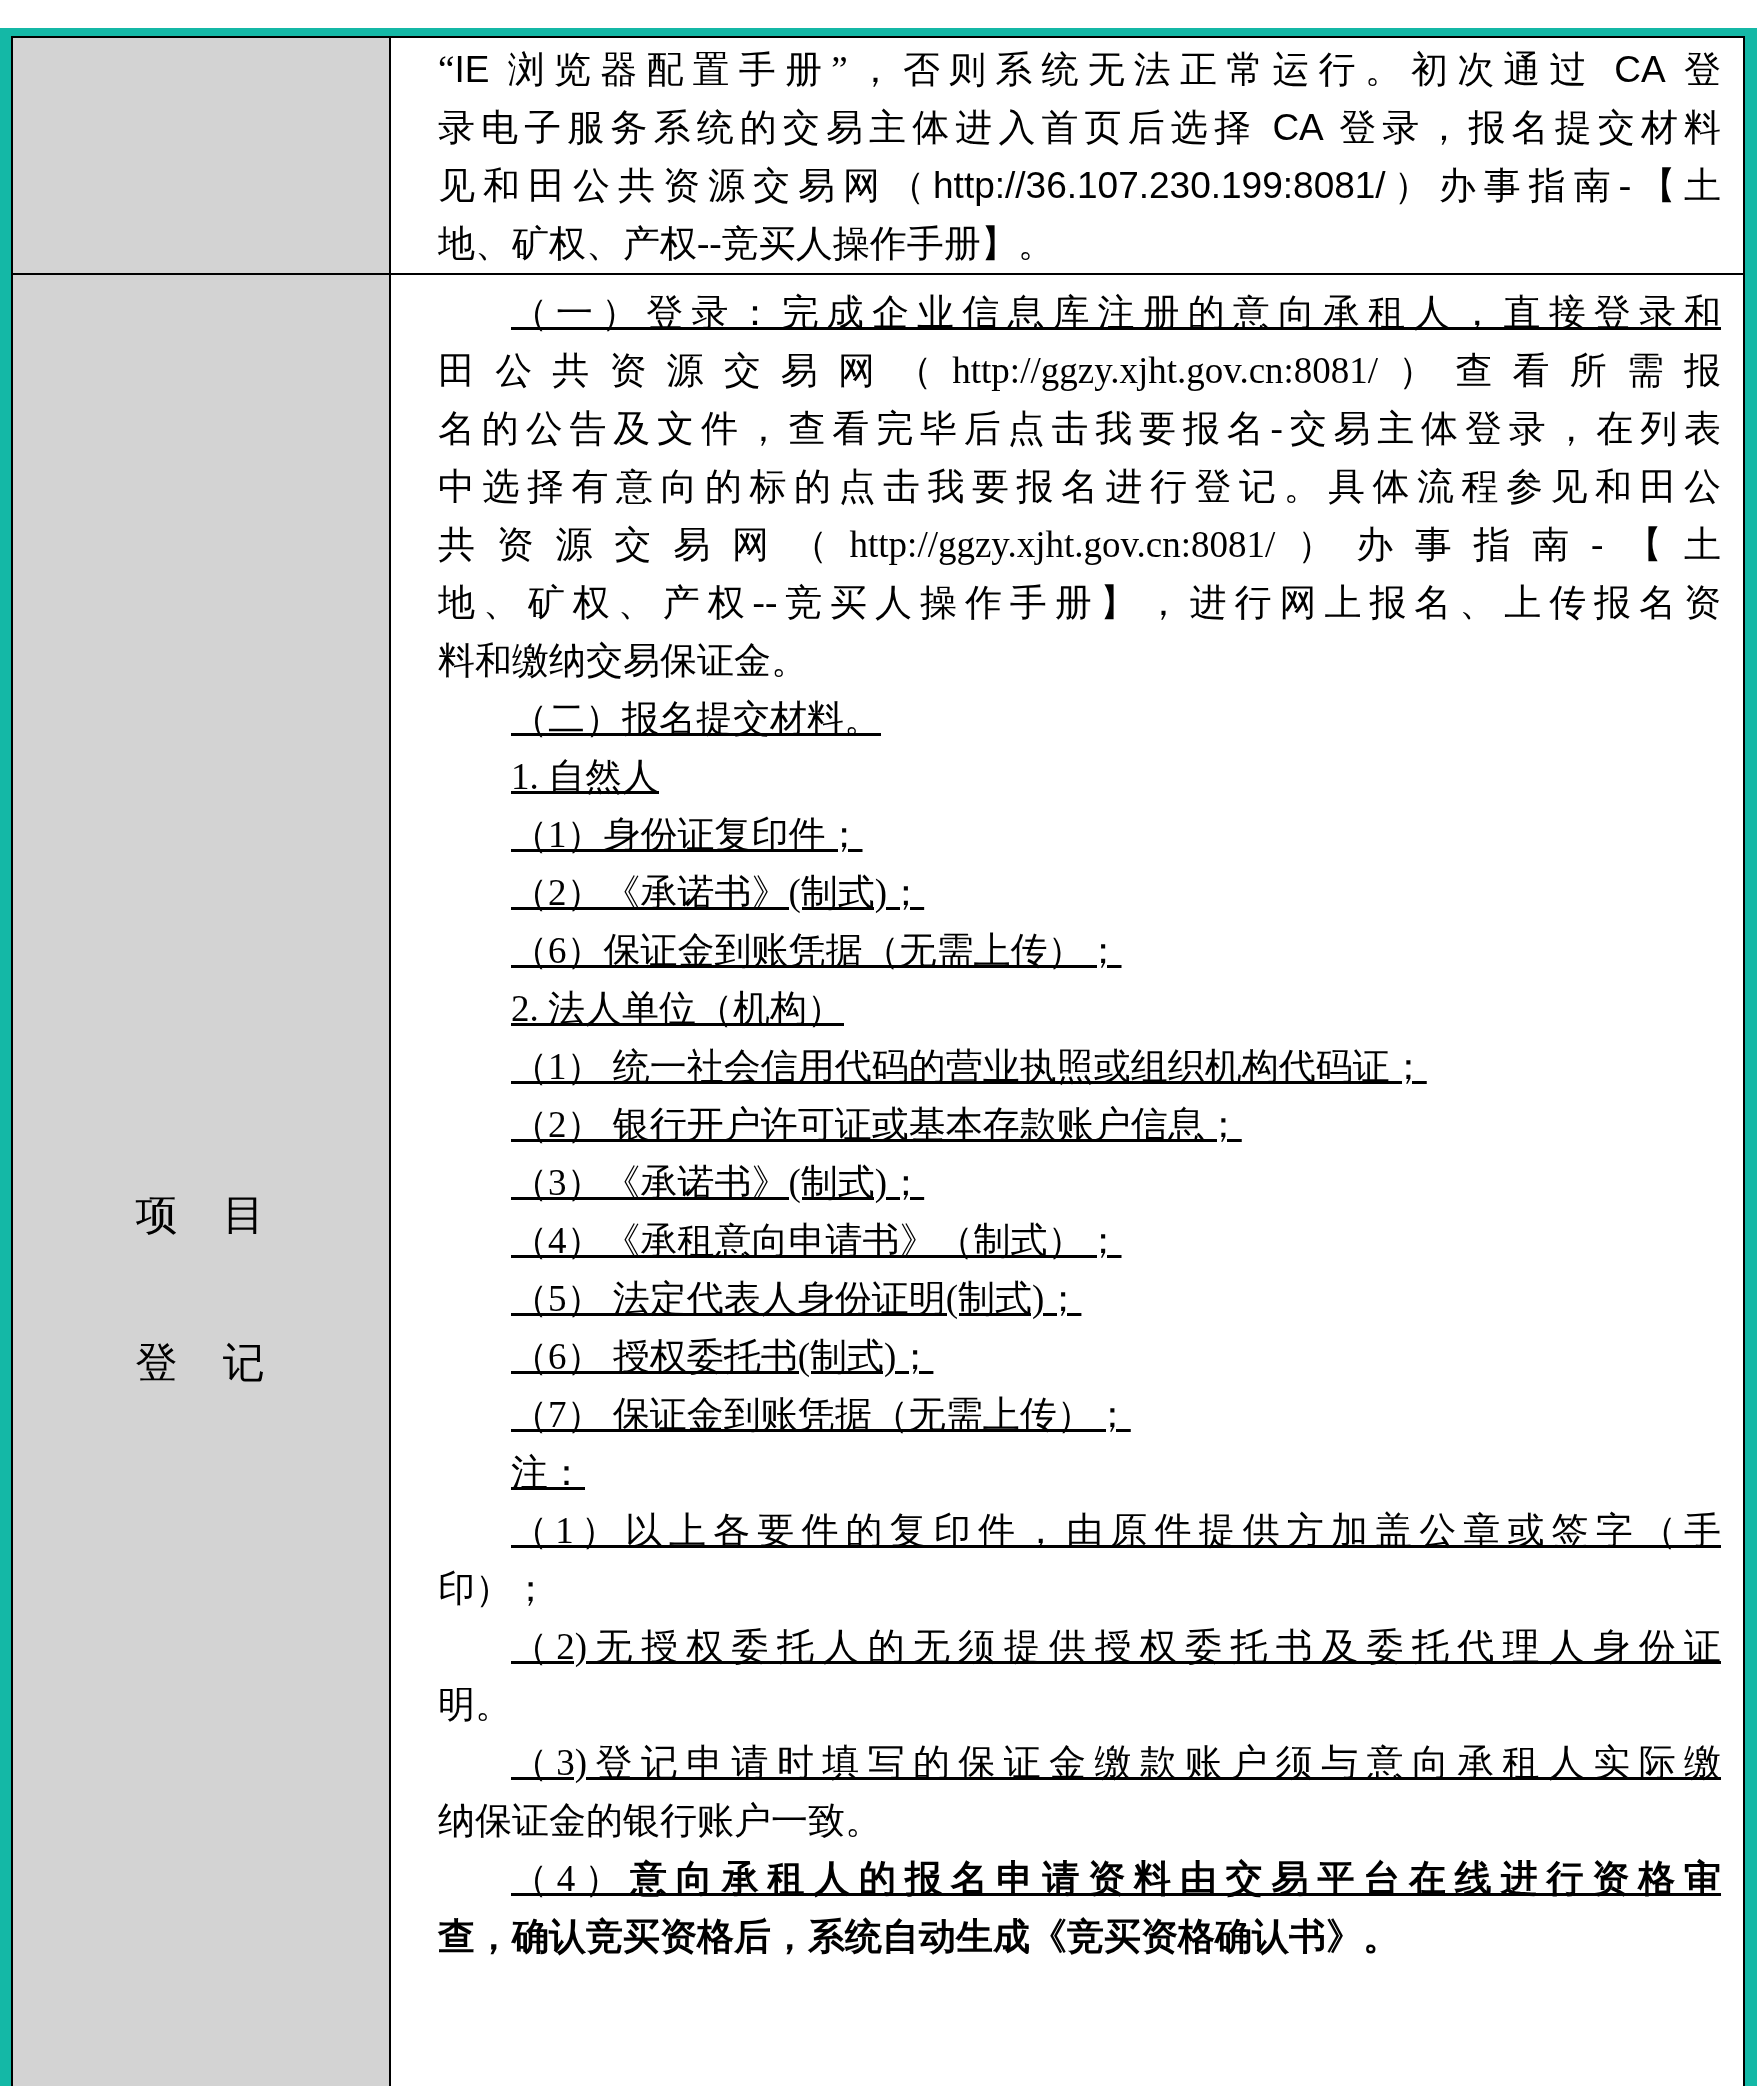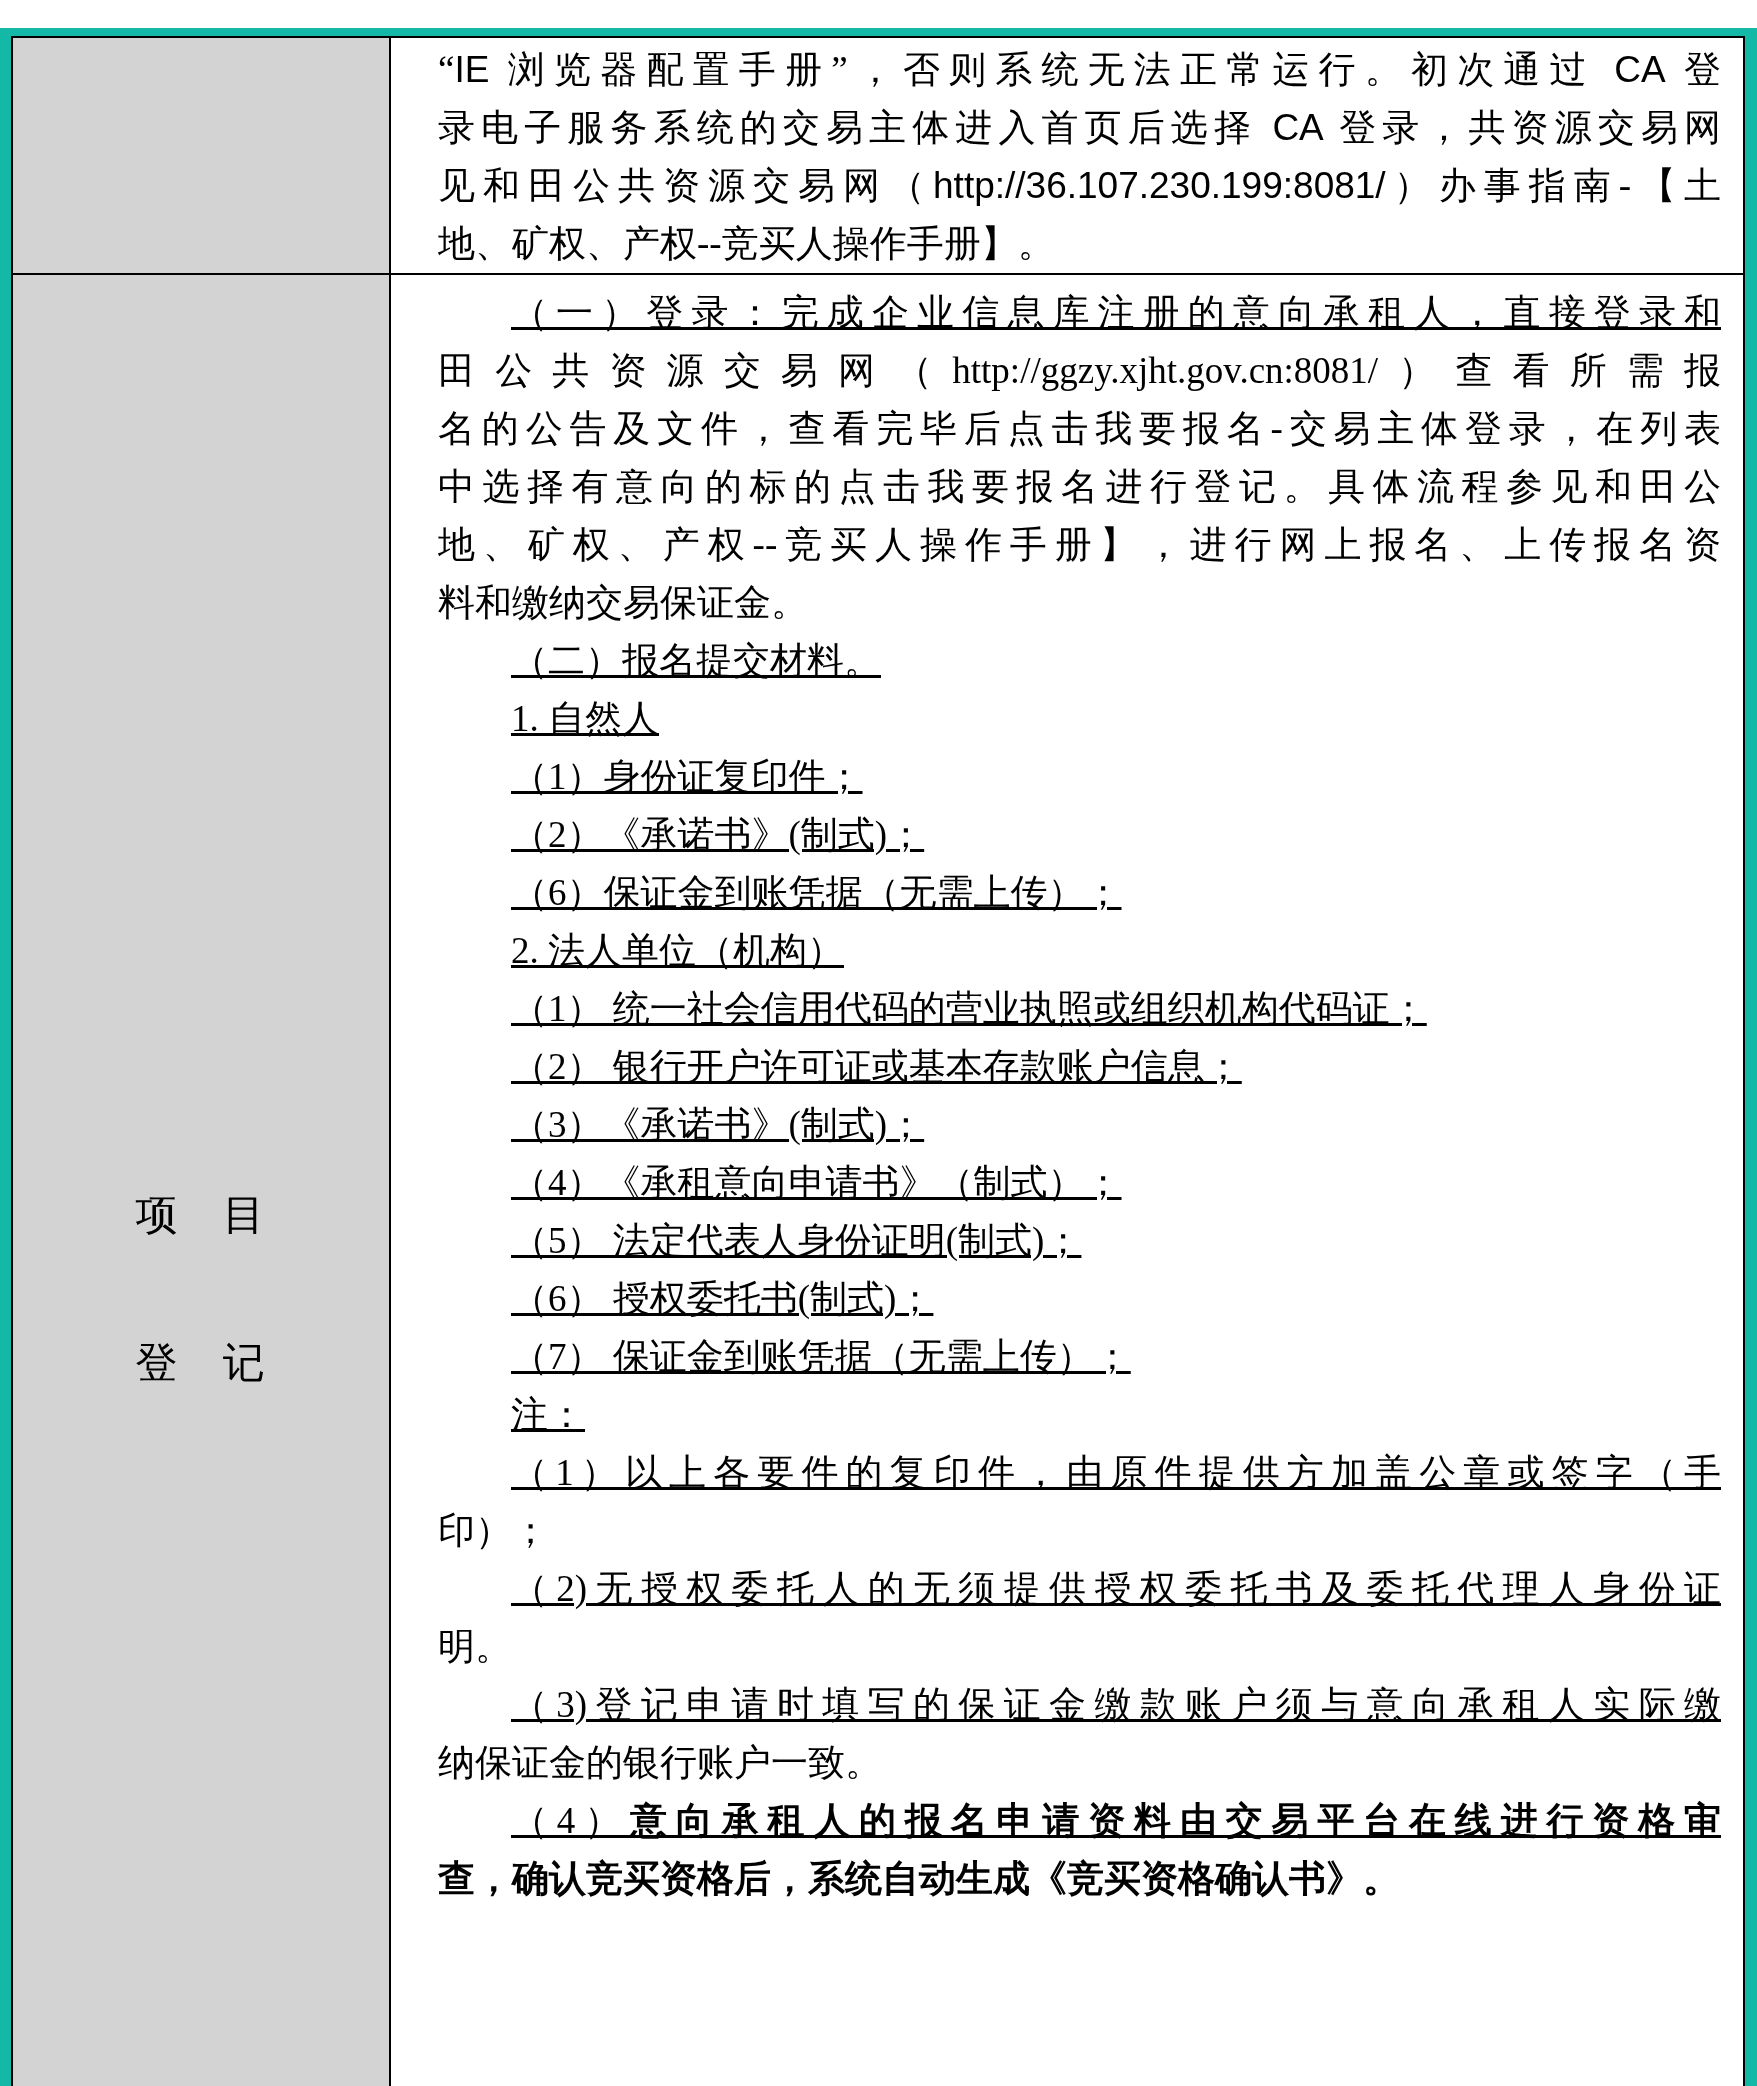--- a/index.html
+++ b/index.html
@@ -66,38 +66,39 @@
 <body>
 
 <div class="page">
   <div class="doc-table">
 
     <div class="t-row continuation">
       <div class="cell label"></div>
       <div class="cell body">
         <div>
             <div class="tl j"><span>“</span><span class="sans">IE</span><span> 浏览器配置手册”，否则系统无法正常运行。初次通过 </span><span class="sans">CA</span><span> 登</span></div>
-            <div class="tl j"><span>录电子服务系统的交易主体进入首页后选择 </span><span class="sans">CA</span><span> 登录，共资源交易网</span></div>
+            <div class="tl j"><span>录电子服务系统的交易主体进入首页后选择 </span><span class="sans">CA</span><span> 登录，报名提交材料</span></div>
             <div class="tl j"><span>见和田公共资源交易网（</span><span class="sans">http://36.107.230.199:8081/</span><span>）办事指南-【土</span></div>
             <div class="tl"><span>地、矿权、产权--竞买人操作手册】。</span></div>
           </div>
       </div>
     </div>
 
     <div class="t-row registration">
       <div class="cell label">
         <div class="label-line">项　目</div>
         <div class="label-line">登　记</div>
       </div>
       <div class="cell body">
         <div>
             <div class="tl j ind"><span>（一）登录：完成企业信息库注册的意向承租人，直接登录和</span></div>
             <div class="tl j"><span>田公共资源交易网（</span><span>http://ggzy.xjht.gov.cn:8081/</span><span>）查看所需报</span></div>
             <div class="tl j"><span>名的公告及文件，查看完毕后点击我要报名-交易主体登录，在列表</span></div>
             <div class="tl j"><span>中选择有意向的标的点击我要报名进行登记。具体流程参见和田公</span></div>
+            <div class="tl j"><span>共资源交易网（</span><span>http://ggzy.xjht.gov.cn:8081/</span><span>）办事指南-【土</span></div>
             <div class="tl j"><span>地、矿权、产权--竞买人操作手册】，进行网上报名、上传报名资</span></div>
             <div class="tl"><span>料和缴纳交易保证金。</span></div>
             <div class="tl ind"><span>（二）报名提交材料。</span></div>
             <div class="tl ind"><span>1. 自然人</span></div>
             <div class="tl ind"><span>（1）身份证复印件；</span></div>
             <div class="tl ind"><span>（2）《承诺书》(制式)；</span></div>
             <div class="tl ind"><span>（6）保证金到账凭据（无需上传）；</span></div>
             <div class="tl ind"><span>2. 法人单位（机构）</span></div>
             <div class="tl ind"><span>（1） 统一社会信用代码的营业执照或组织机构代码证；</span></div>
             <div class="tl ind"><span>（2） 银行开户许可证或基本存款账户信息；</span></div>

